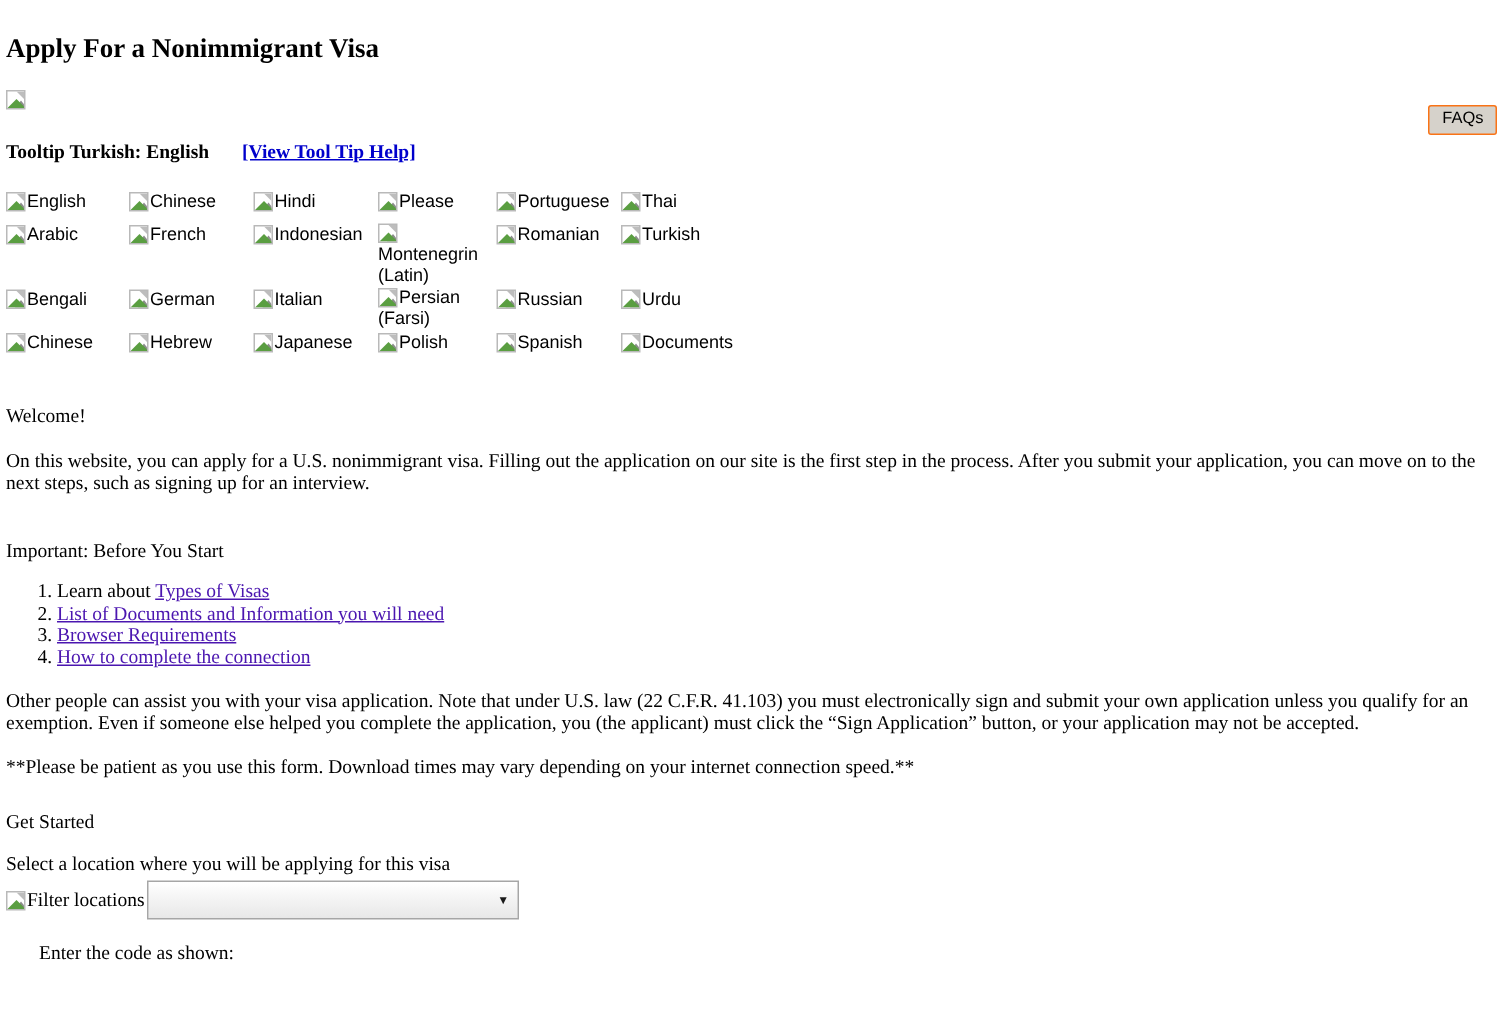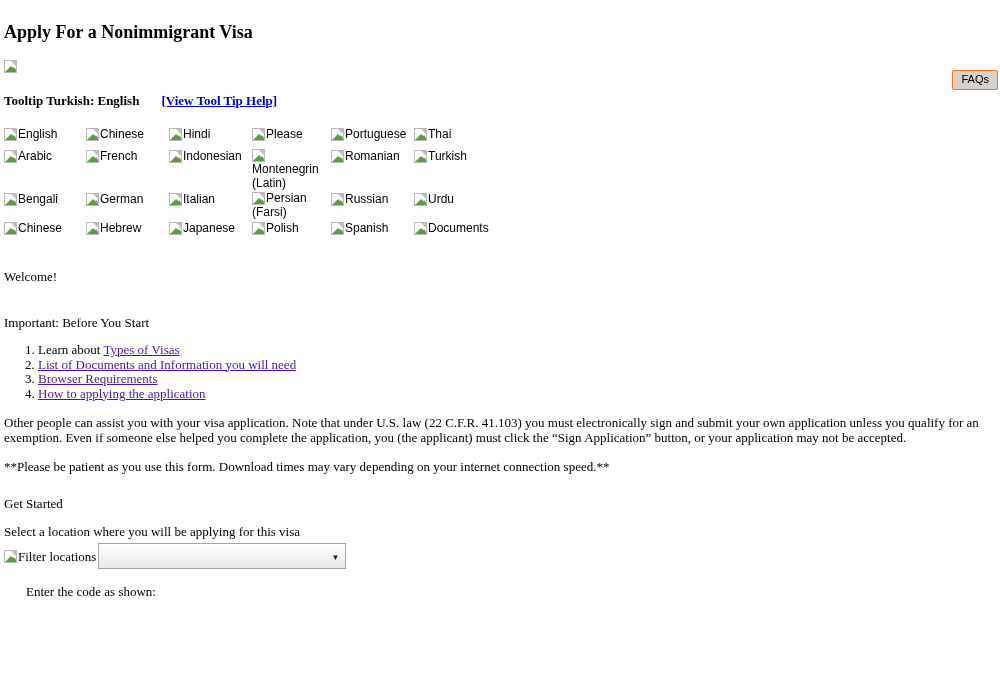--- a/index.html
+++ b/index.html
@@ -268,28 +268,29 @@
         <td class="col2"><span class="lang-item"><span class="brokenimg"><span class="peak"></span></span><span class="lbl">Hebrew</span></span></td>
         <td class="col3"><span class="lang-item"><span class="brokenimg"><span class="peak"></span></span><span class="lbl">Japanese</span></span></td>
         <td class="col4"><span class="lang-item"><span class="brokenimg"><span class="peak"></span></span><span class="lbl">Polish</span></span></td>
         <td class="col5"><span class="lang-item"><span class="brokenimg"><span class="peak"></span></span><span class="lbl">Spanish</span></span></td>
         <td class="col6"><span class="lang-item"><span class="brokenimg"><span class="peak"></span></span><span class="lbl">Documents</span></span></td>
       </tr>
     </tbody>
   </table>
 
   <div class="sub-head welcome-head">Welcome!</div>
+  <p class="body-text">On this website, you can apply for a U.S. nonimmigrant visa. Filling out the application on our site is the first step in the process. After you submit your application, you can move on to the next steps, such as signing up for an interview.</p>
 
   <div class="sub-head" style="margin-top:30px;">Important: Before You Start</div>
 
   <ol class="start-list">
     <li><span>Learn about </span><a class="inline-link">Types of Visas</a></li>
     <li><a class="inline-link">List of Documents and Information you will need</a></li>
     <li><a class="inline-link">Browser Requirements</a></li>
-    <li><a class="inline-link">How to applying the application</a></li>
+    <li><a class="inline-link">How to complete the connection</a></li>
   </ol>
 
   <p class="body-text">Other people can assist you with your visa application. Note that under U.S. law (22 C.F.R. 41.103) you must electronically sign and submit your own application unless you qualify for an exemption. Even if someone else helped you complete the application, you (the applicant) must click the “Sign Application” button, or your application may not be accepted.</p>
   <p class="body-text">**Please be patient as you use this form. Download times may vary depending on your internet connection speed.**</p>
 
   <div class="sub-head get-started-head">Get Started</div>
 
   <p class="body-text" style="margin-top:12px;">Select a location where you will be applying for this visa</p>
 
   <div class="select-row">

